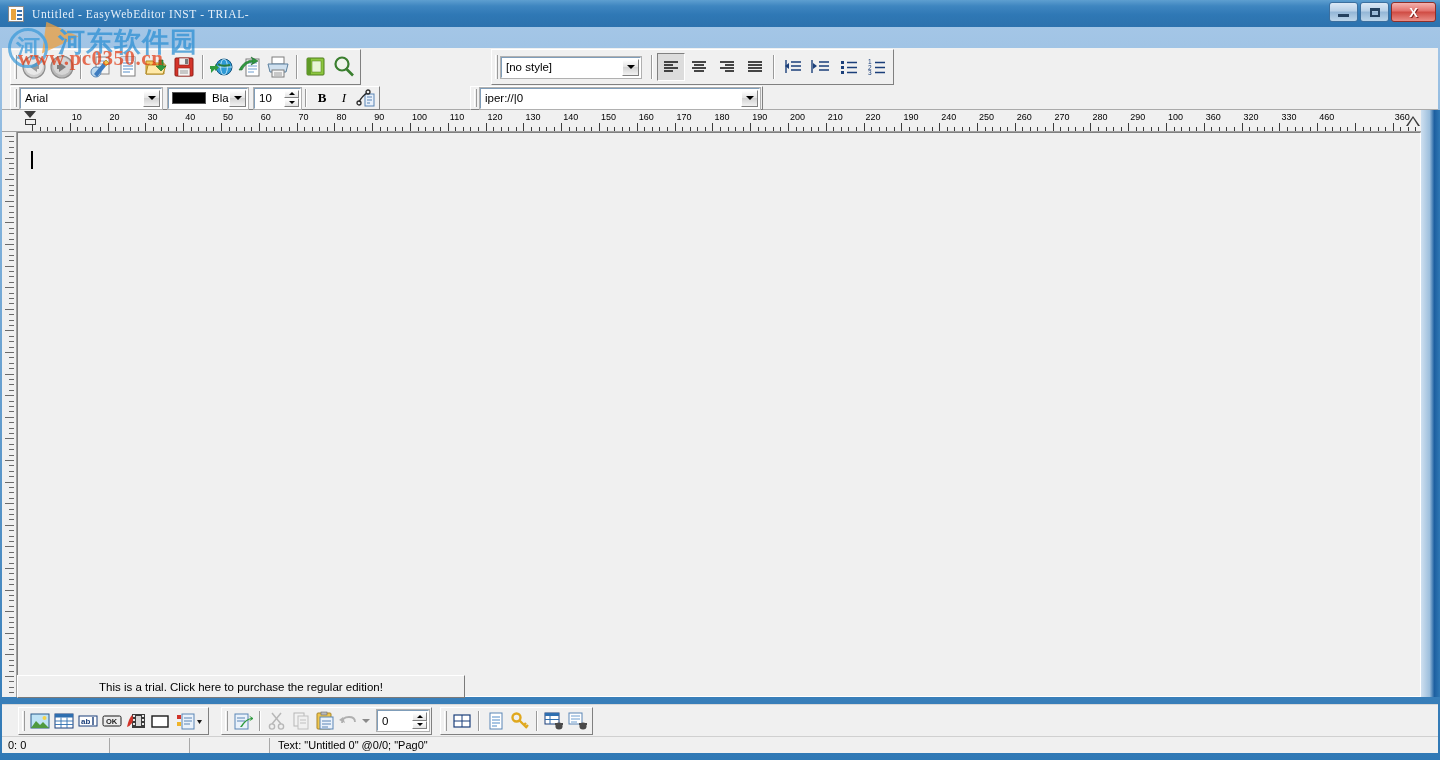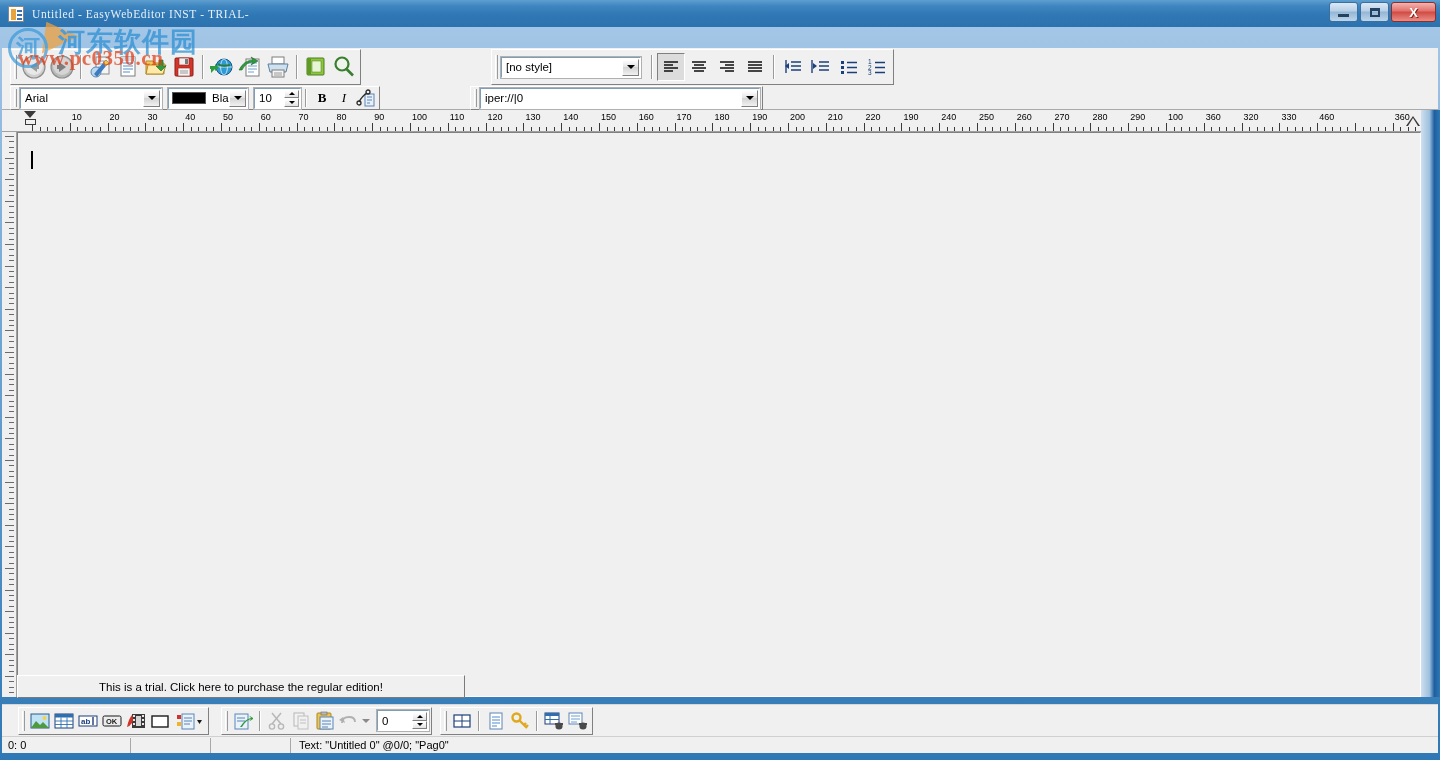--- a/index.html
+++ b/index.html
@@ -1093,21 +1093,21 @@
           <line x1="3" y1="8" x2="12" y2="8" stroke="#6f9fd0"></line>
           <line x1="3" y1="11" x2="9" y2="11" stroke="#6f9fd0"></line>
           <circle cx="15" cy="15" r="3.6" fill="#4a4a4a"></circle>
           <rect x="11" y="12" width="8" height="2" fill="#4a4a4a"></rect>
         </svg>
       </div>
     </div>
   </div>
 
   <div id="statusbar">
-    <div class="sb-panel" style="width:129px;">0: 0</div>
+    <div class="sb-panel" style="width:108px;">0: 0</div>
     <div class="sb-panel" style="width:80px;"></div>
     <div class="sb-panel" style="width:80px;"></div>
     <div class="sb-panel last" style="padding-left:8px; flex:1;">Text: "Untitled 0" @0/0; "Pag0"</div>
   </div>
 
   <div id="watermark">
     <div id="wm-arrow"></div>
     <div id="wm-logo">河</div>
     <div id="wm-cn">河东软件园</div>
     <div id="wm-url">www.pc0350.cn</div>

